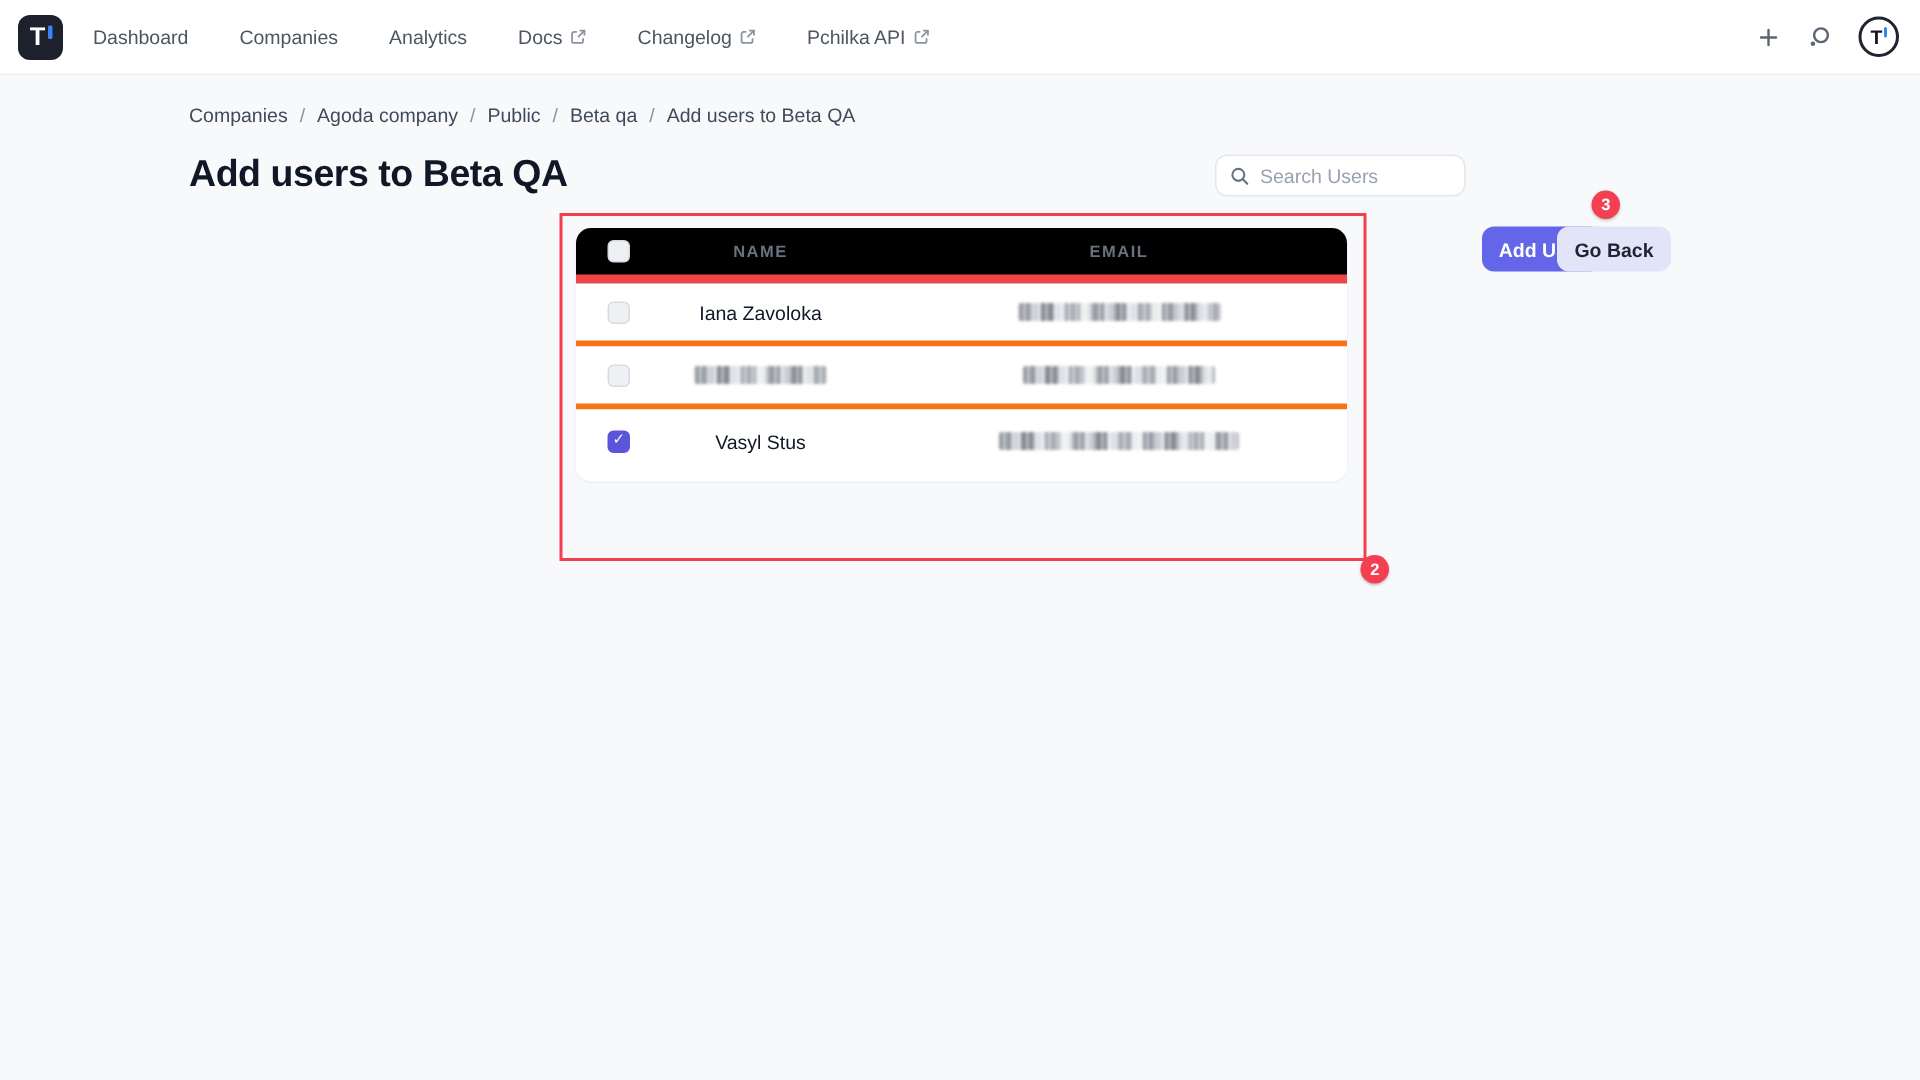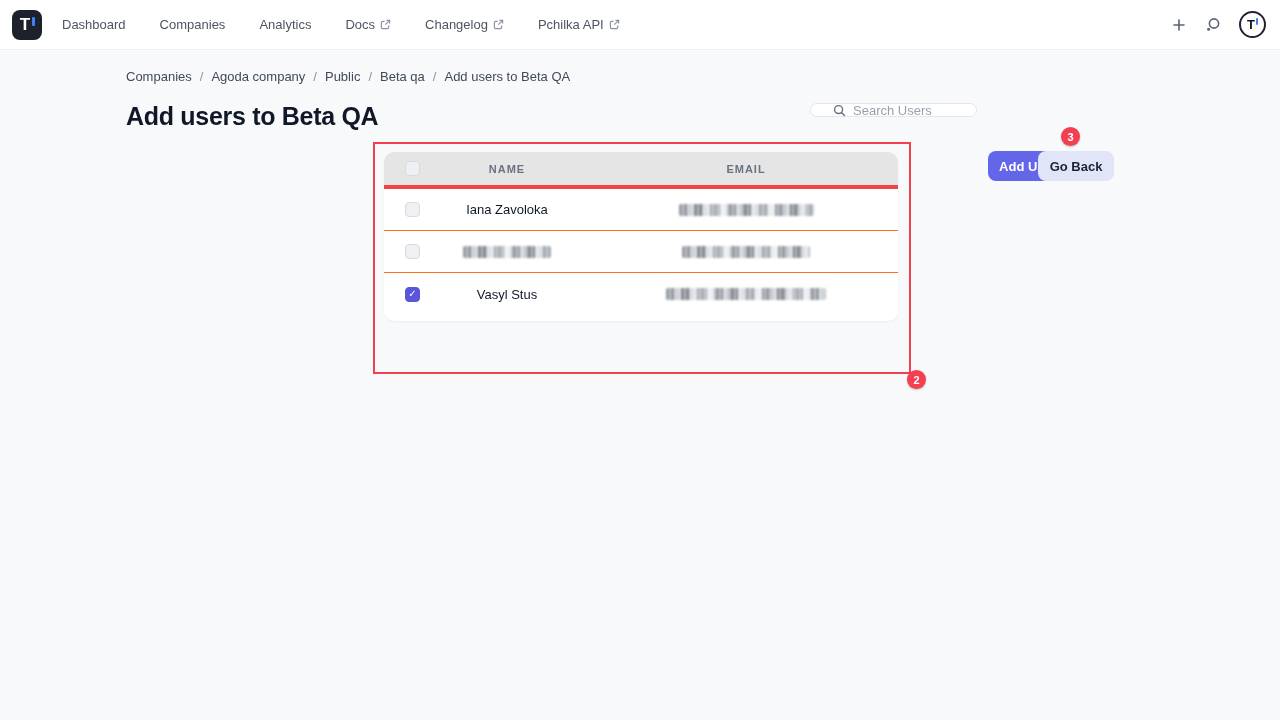--- a/index.html
+++ b/index.html
@@ -25,37 +25,37 @@
   .avatar .logo-t { color:#14171f; font-size:13px; margin-left:-3px; }
   .avatar .logo-tick { right:6px; top:5px; width:2px; height:7px; }
 
   
   .breadcrumb { position:absolute; left:126px; top:69px; display:flex; gap:8px; font-size:13px; color:#3f4a5a; }
   .breadcrumb .crumb { cursor:pointer; }
   .breadcrumb .sep { color:#8a93a3; }
   .page-title { position:absolute; left:126px; top:102px; font-size:25px; font-weight:700; color:#101828; letter-spacing:-0.3px; }
 
   
-  .search-box { position:absolute; left:810px; top:103px; width:167px; height:14px; background:#ffffff;
-                border:1px solid #e4e7ec; border-radius:8px; display:flex; align-items:center; padding:0 22px; gap:7px; }
+  .search-box { position:absolute; left:810px; top:103px; width:167px; height:28px; background:#ffffff;
+                border:1px solid #e4e7ec; border-radius:8px; display:flex; align-items:center; padding:0 9px; gap:7px; }
   .search-icon { width:13px; height:13px; color:#667085; flex:0 0 auto; }
   .search-input { border:none; outline:none; width:100%; font-size:13px; color:#344054; background:transparent;
                   font-family:"Liberation Sans","DejaVu Sans",sans-serif; }
   .search-input::placeholder { color:#98a1b0; }
   .btn { position:absolute; top:103px; height:30px; border:none; border-radius:8px; font-size:13px; font-weight:700;
          cursor:pointer; font-family:"Liberation Sans","DejaVu Sans",sans-serif;margin-top:48px; }
   .btn-primary { left:988px; width:80px; background:#6466e9; color:#ffffff; }
   .btn-secondary { left:1038px; width:76px; background:#e2e4f7; color:#1d2433; }
 
   
   .table-card { position:absolute; left:384px; top:152px; width:514px; background:#ffffff; border-radius:10px;
                 box-shadow:0 1px 2px rgba(16,24,40,.05); padding-bottom:6px; overflow:hidden; }
   .t-row { display:grid; grid-template-columns:36px 174px auto; align-items:center; height:42px;
-           border-bottom:1px solid #f97316; background:#ffffff; }
-  .t-head { height:37px; background:#e5e5e5; border-bottom:4px solid #ef4444; }
+           border-bottom:4px solid #f97316; background:#ffffff; }
+  .t-head { height:37px; background:#000000; border-bottom:6px solid #ef4444; }
   .t-head .col-label { font-size:11px; font-weight:700; letter-spacing:1px; color:#6a7280; text-align:center; }
   .t-row:last-of-type { border-bottom:none; }
   .cell-check { display:flex; justify-content:flex-end; }
   .cell-name, .cell-email { display:flex; justify-content:center; align-items:center; }
   .name-text { font-size:13px; font-weight:500; color:#101828; }
   .checkbox { width:15px; height:15px; border-radius:4px; background:#eef0f3; border:1px solid #d7dbe1; cursor:pointer;
               display:flex; align-items:center; justify-content:center; }
   .checkbox.checked { background:#5a55d9; border-color:#5a55d9; }
   .checkbox.checked::after { content:"✓"; color:#ffffff; font-size:10px; font-weight:700; line-height:1; }
 

